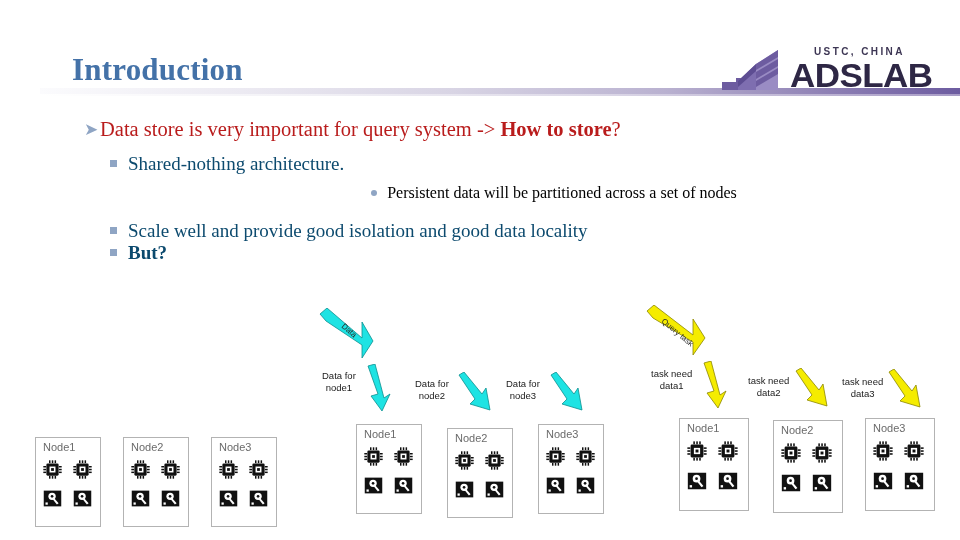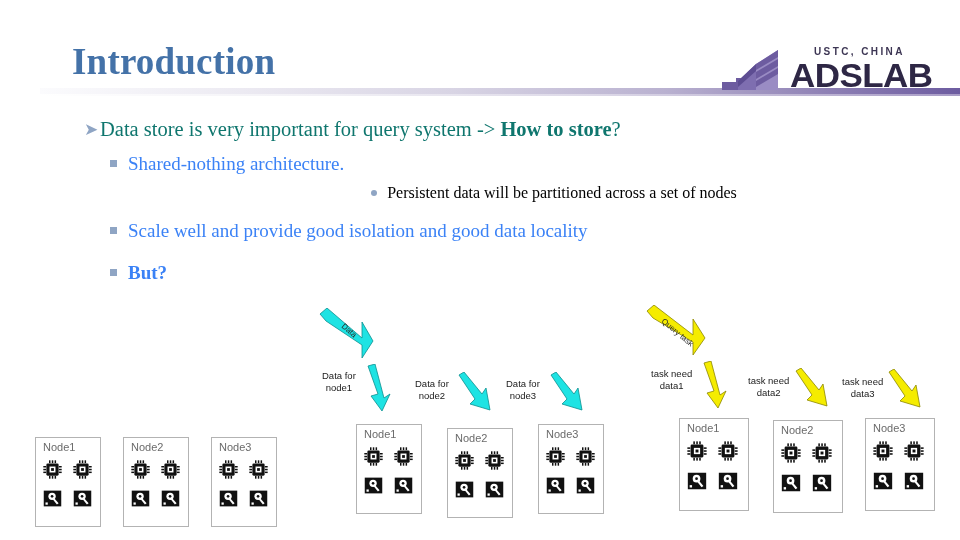--- a/index.html
+++ b/index.html
@@ -18,23 +18,23 @@
   
   .slide-header {
     position: absolute;
     left: 0; top: 0;
     width: 960px;
     height: 100px;
   }
   .slide-title {
     position: absolute;
     left: 72px;
-    top: 40px;
+    top: 52px;
     font-family: "Liberation Serif", serif;
-    font-size: 37px;
+    font-size: 31px;
     font-weight: bold;
     color: #4472a8;
     letter-spacing: 0.2px;
     white-space: nowrap;
   }
   .header-rule {
     position: absolute;
     left: 40px;
     top: 88px;
     width: 920px;
@@ -138,22 +138,22 @@
     content: "";
     position: absolute;
     left: 0;
     top: -8px;
     width: 6px;
     height: 6px;
     border-radius: 50%;
     background: #8fa5c4;
   }
 
-  .t-l1 { font-size: 20.5px; color: #0f766e; white-space: nowrap; }
-  .t-l2 { font-size: 19px;   color: #3b82f6; white-space: nowrap; }
+  .t-l1 { font-size: 20.5px; color: #b91c1c; white-space: nowrap; }
+  .t-l2 { font-size: 19px;   color: #0c4a6e; white-space: nowrap; }
   .t-l3 { font-size: 16px;   color: #000; white-space: nowrap; }
   .bold { font-weight: bold; }
 
   
   .diagram {
     position: absolute;
     left: 0; top: 0;
     width: 960px; height: 540px;
     pointer-events: none;
   }
@@ -240,21 +240,21 @@
     <span class="marker-dot"></span>
     <span class="t-l3">Persistent data will be partitioned across a set of nodes</span>
   </div>
 
 
   <div class="bullet-row b2" style="margin-top:18px;text-align:right;">
     <span class="marker-square"></span>
     <span class="t-l2">Scale well and provide good isolation and good data locality</span>
   </div>
 
-  <div class="bullet-row b2" style="margin-top:20px;text-align:right;">
+  <div class="bullet-row b2" style="margin-top:0;text-align:right;">
     <span class="marker-square"></span>
     <span class="t-l2 bold">But?</span>
   </div>
 
 </div>
 
 <div class="diagram">
 
   <div class="group" style="left:30px; top:425px; width:270px; height:110px;">
 

